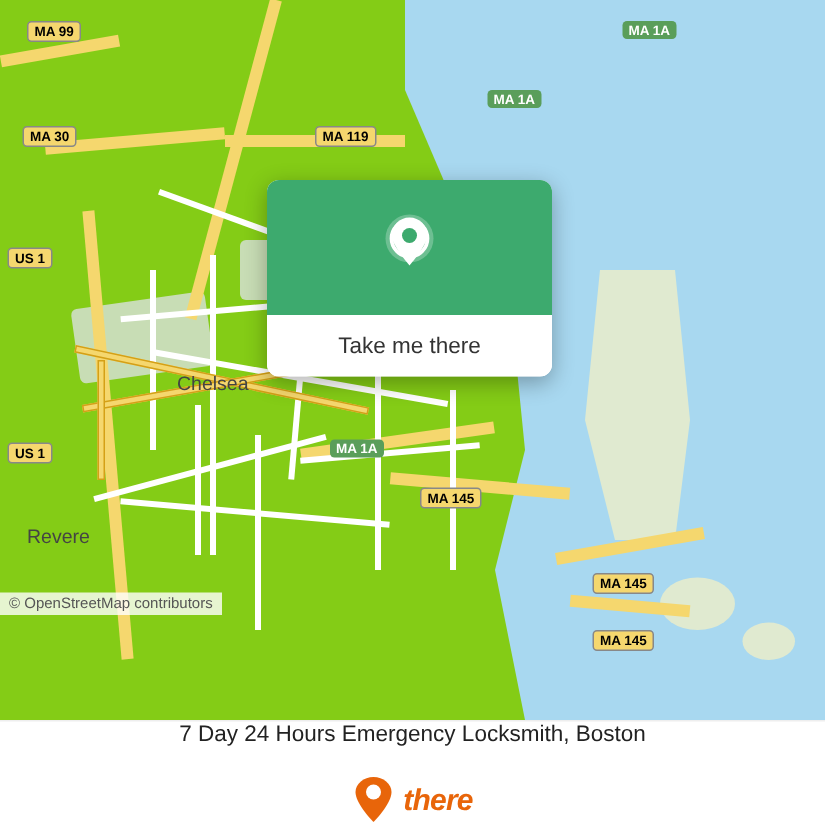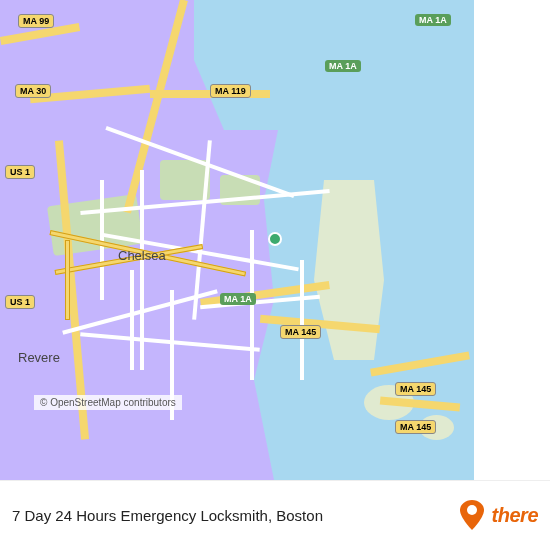--- a/index.html
+++ b/index.html
@@ -5,25 +5,25 @@
     * { margin: 0; padding: 0; box-sizing: border-box; }
     body {
       width: 550px;
       height: 550px;
       overflow: hidden;
       font-family: Arial, sans-serif;
       position: relative;
     }
 
     #map-container {
-      width: 474px;
+      width: 550px;
       height: 480px;
       position: relative;
       overflow: hidden;
-      background: #c4b5fd;
+      background: #84cc16;
     }
 
     
     .map-bg {
       position: absolute;
       top: 0; left: 0; right: 0; bottom: 0;
     }
 
     
     .water-right {
@@ -303,35 +303,35 @@
 
     
     .copyright-bar {
       position: absolute;
       bottom: 70px;
       left: 0;
       background: rgba(255,255,255,0.8);
       font-size: 10px;
       color: #555;
       padding: 2px 6px;
-      margin-left: 34px;
     }
 
     
     .bottom-bar {
       position: absolute;
       bottom: 0;
       left: 0;
       width: 550px;
       height: 70px;
       background: white;
       border-top: 1px solid #eee;
       display: flex;
       align-items: center;
       padding: 0 12px;
+      flex-direction: column;
     }
 
     .bottom-title {
       font-size: 15px;
       font-weight: 500;
       color: #222;
       flex: 1;
     }
 
     .moovit-logo {
@@ -427,20 +427,39 @@
 
   <div class="route-badge route-badge-yellow" style="left:280px;top:325px;">MA 145</div>
 
   <div class="route-badge route-badge-yellow" style="left:395px;top:382px;">MA 145</div>
 
   <div class="route-badge route-badge-yellow" style="left:395px;top:420px;">MA 145</div>
 
   <div style="position:absolute;left:118px;top:248px;font-size:13px;color:#444;font-weight:400;">Chelsea</div>
   <div style="position:absolute;left:18px;top:350px;font-size:13px;color:#444;font-weight:400;">Revere</div>
 
+  <div class="popup-card">
+    <div class="popup-header">
+
+      <svg width="40" height="48" viewBox="0 0 40 48">
+        <circle cx="20" cy="18" r="16" fill="white" opacity="0.25"></circle>
+        <circle cx="20" cy="18" r="10" fill="white"></circle>
+        <circle cx="20" cy="18" r="5" fill="#3daa6e"></circle>
+        <path d="M20 28 Q12 22 12 16 C12 8 28 8 28 16 Q28 22 20 28Z" fill="none" stroke="white" stroke-width="2" opacity="0"></path>
+
+        <ellipse cx="20" cy="18" rx="12" ry="12" fill="none" stroke="white" stroke-width="2.5"></ellipse>
+        <path d="M20 30 L14 22 Q9 18 12 12 C14 6 26 6 28 12 Q31 18 26 22 Z" fill="none" stroke="white" stroke-width="0"></path>
+
+        <path d="M20 36 C20 36 8 22 8 16 C8 9.4 13.4 4 20 4 C26.6 4 32 9.4 32 16 C32 22 20 36 20 36Z" fill="white"></path>
+        <circle cx="20" cy="16" r="5" fill="#3daa6e"></circle>
+      </svg>
+    </div>
+    <button class="popup-btn">Take me there</button>
+    
+  </div>
 
   <div class="map-pin-dot"></div>
 
   <div class="copyright-bar">© OpenStreetMap contributors</div>
 
 </div>
 
 <div class="bottom-bar">
   <div class="bottom-title">7 Day 24 Hours Emergency Locksmith, Boston</div>
   <div class="moovit-logo">

